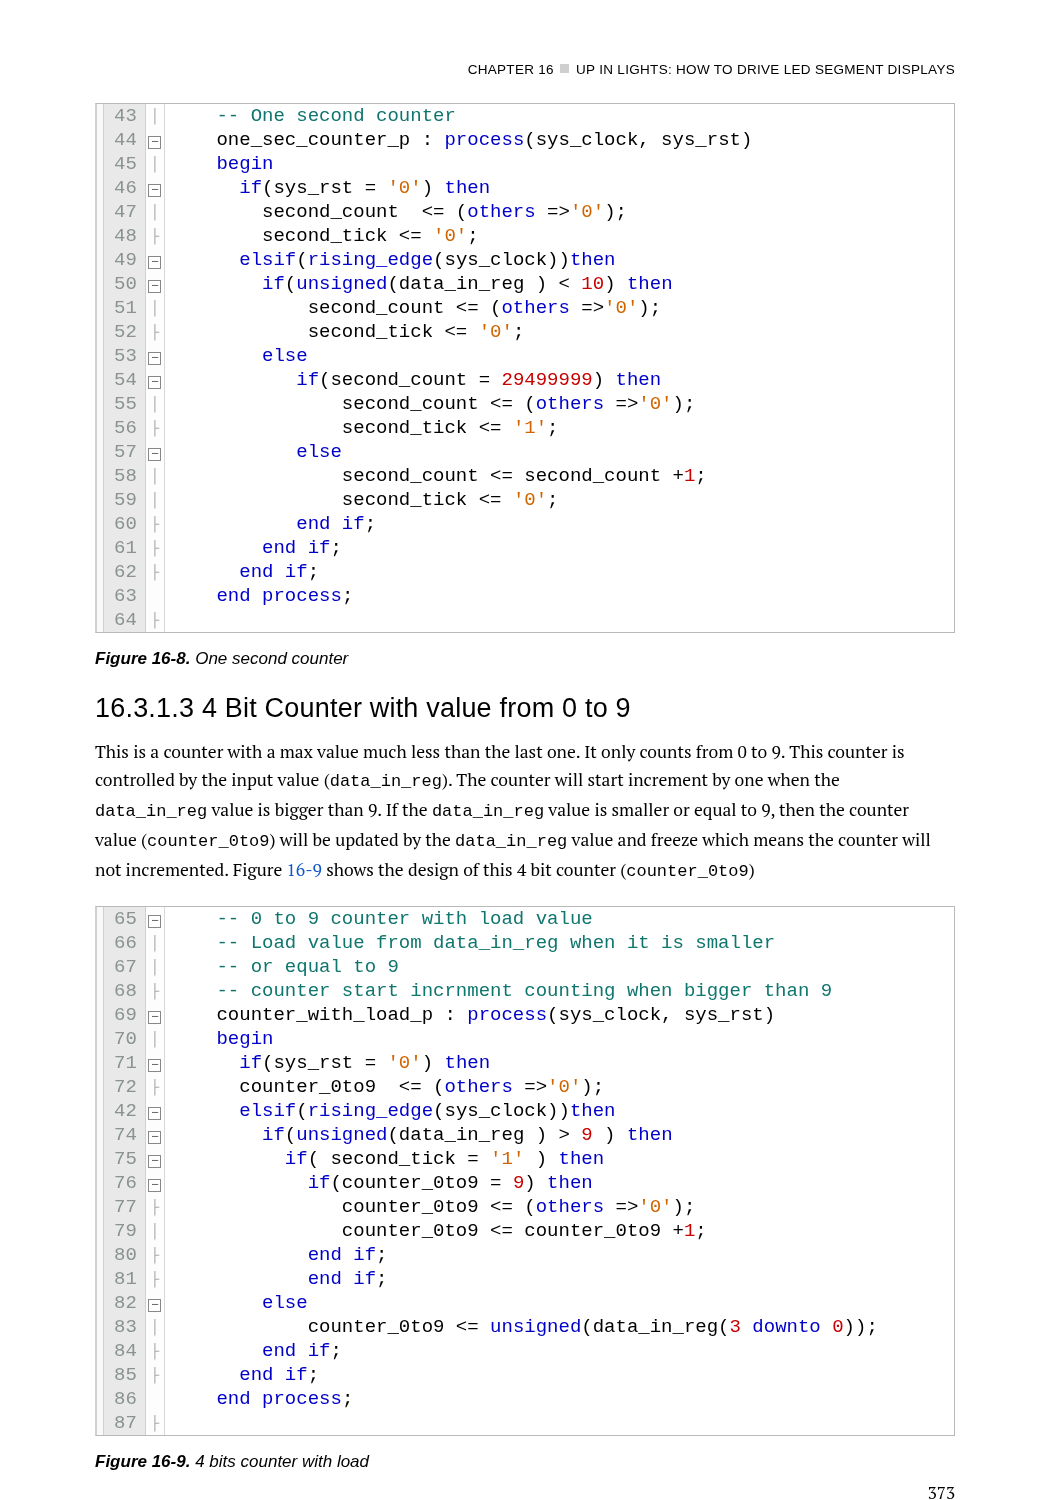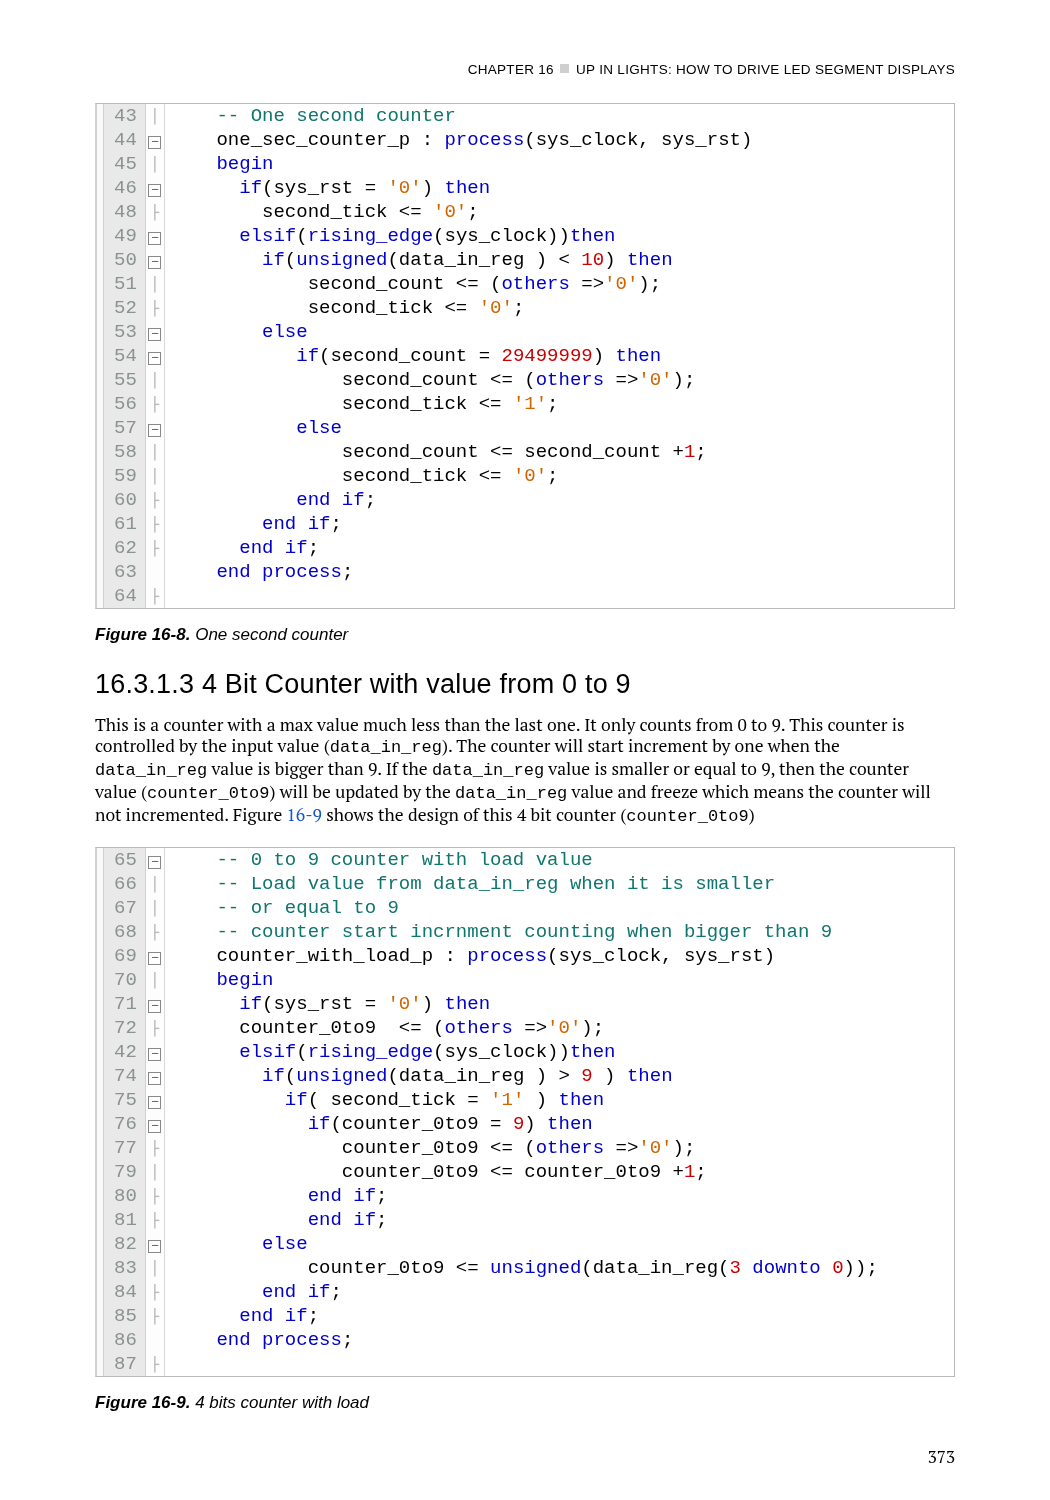--- a/index.html
+++ b/index.html
@@ -123,21 +123,21 @@
     font-size: 27px;
     font-weight: 400;
     font-family: "Segoe UI", Arial, sans-serif;
     margin: 6px 0 14px 0;
     letter-spacing: 0.2px;
   }
   
   .body-para {
     font-family: "PT Serif", Georgia, "Times New Roman", serif;
     font-size: 17.5px;
-    line-height: 21px;
+    line-height: 28px;
     margin: 0 0 20px 0;
     text-align: left;
   }
   .body-para .code-inline {
     font-family: Consolas, "Courier New", monospace;
     font-size: 17px;
   }
   .body-para .fig-ref {
     color: #1155cc;
   }
@@ -181,20 +181,26 @@
           <div class="code-cell"><span class="c-black">    </span><span class="c-blue">begin</span></div>
         </div>
         <div class="code-row">
           <div class="gutter-outer"></div>
           <div class="gutter-ln">46</div>
           <div class="gutter-fold"><span class="fold-box">−</span></div>
           <div class="code-cell"><span class="c-black">      </span><span class="c-blue">if</span><span class="c-black">(sys_rst = </span><span class="c-orange">'0'</span><span class="c-black">) </span><span class="c-blue">then</span></div>
         </div>
         <div class="code-row">
           <div class="gutter-outer"></div>
+          <div class="gutter-ln">47</div>
+          <div class="gutter-fold"><span class="fold-line">│</span></div>
+          <div class="code-cell"><span class="c-black">        second_count  &lt;= (</span><span class="c-blue">others</span><span class="c-black"> =&gt;</span><span class="c-orange">'0'</span><span class="c-black">);</span></div>
+        </div>
+        <div class="code-row">
+          <div class="gutter-outer"></div>
           <div class="gutter-ln">48</div>
           <div class="gutter-fold"><span class="fold-line">├</span></div>
           <div class="code-cell"><span class="c-black">        second_tick &lt;= </span><span class="c-orange">'0'</span><span class="c-black">;</span></div>
         </div>
         <div class="code-row">
           <div class="gutter-outer"></div>
           <div class="gutter-ln">49</div>
           <div class="gutter-fold"><span class="fold-box">−</span></div>
           <div class="code-cell"><span class="c-black">      </span><span class="c-blue">elsif</span><span class="c-black">(</span><span class="c-blue">rising_edge</span><span class="c-black">(sys_clock))</span><span class="c-blue">then</span></div>
         </div>

